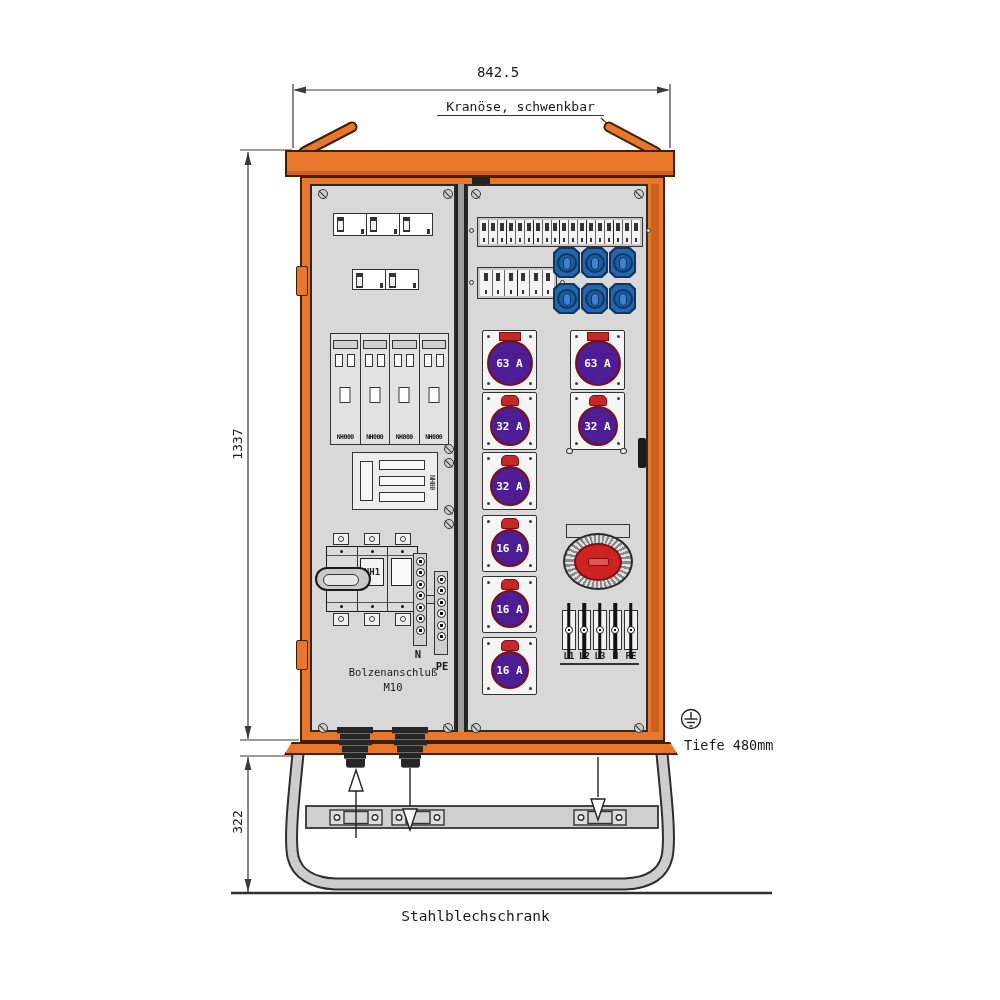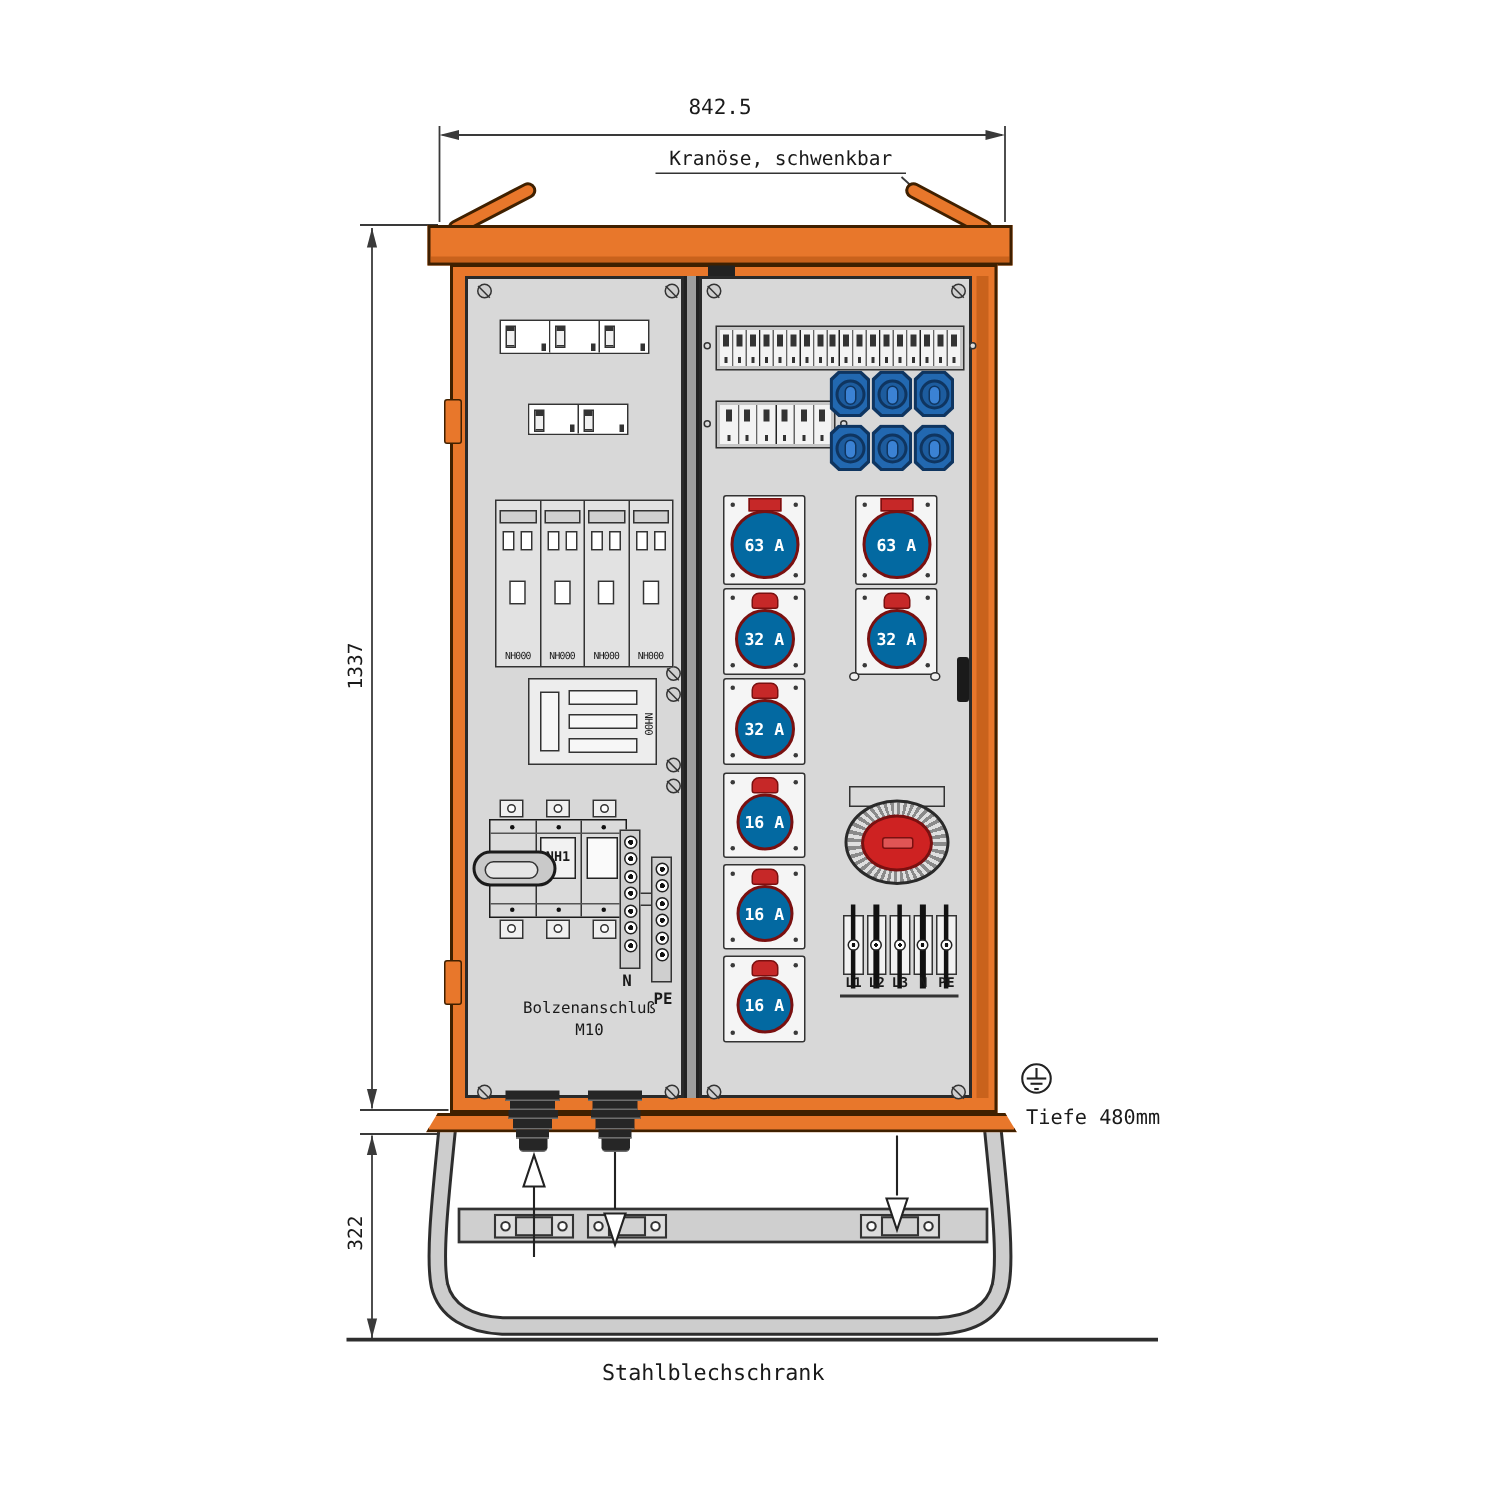--- a/index.html
+++ b/index.html
@@ -22,21 +22,21 @@
   .screw{width:10px;height:10px;border:1.4px solid #333;border-radius:50%;background:#cfcfcf;}
   .screw .slash{position:absolute;left:-2px;top:3.5px;width:11px;height:1.4px;background:#333;transform:rotate(45deg);}
   
   .fuserow{display:flex;border:1.4px solid #333;background:#fff;}
   .fuseunit{flex:1;position:relative;background:#fff;border-right:1.4px solid #333;}
   .fuseunit:last-child{border-right:none;}
   .fuse-el{position:absolute;left:3px;top:3px;width:7px;height:15px;border:1px solid #333;
     background:linear-gradient(#333 0 3px,#f0f0f0 3px 12px,#333 12px);}
   .tick{position:absolute;right:2px;bottom:1px;width:3px;height:5px;background:#333;}
   
-  .nhblock{display:flex;border:1.5px solid #333;background:#E2E2E2;}
+  .nhblock{display:flex;border:1.5px solid #333;background:#E2E2E2;font-weight:bold;}
   .nhcol{flex:1;position:relative;border-right:1.3px solid #333;}
   .nhcol:last-child{border-right:none;}
   .n-bar{position:absolute;left:2px;right:2px;top:6px;height:9px;background:#D0D0D0;border:1px solid #333;}
   .n-sq{position:absolute;width:8px;height:13px;top:20px;background:#fff;border:1.3px solid #333;}
   .n-sq1{position:absolute;width:11px;height:16px;top:53px;left:50%;transform:translateX(-50%);background:#fff;border:1.3px solid #333;}
   .n-lbl{position:absolute;bottom:3px;width:100%;text-align:center;font-size:6.5px;letter-spacing:-0.5px;}
   
   .nh00{background:#EDEDED;border:1.5px solid #333;}
   .nh00 .v{position:absolute;left:7px;top:8px;width:13px;height:40px;background:#F7F7F7;border:1.3px solid #333;}
   .nh00 .h{position:absolute;left:26px;width:46px;height:10px;background:#F7F7F7;border:1.3px solid #333;}
@@ -73,21 +73,21 @@
     background:#1D5C9E;border:2px solid #0F3560;}
   .bsock .bp{position:absolute;left:50%;top:10px;transform:translateX(-50%);width:8px;height:13px;border-radius:4px;
     background:#3B82D4;border:1px solid #0F3560;}
   
   .cee{background:#F5F5F5;border:1.6px solid #333;border-radius:2px;}
   .dot{position:absolute;width:3px;height:3px;border-radius:50%;background:#3a3a3a;}
   .cee-tab63{position:absolute;top:1px;left:50%;transform:translateX(-50%);width:22px;height:9px;
     background:#C62828;border:1.3px solid #7A1010;}
   .cee-tab32{position:absolute;top:2px;left:50%;transform:translateX(-50%);width:18px;height:11px;
     background:#C62828;border:1.3px solid #7A1010;border-radius:5px 5px 2px 2px;}
-  .cee-circle{position:absolute;left:50%;transform:translateX(-50%);border-radius:50%;background:#0369a1;
+  .cee-circle{position:absolute;left:50%;transform:translateX(-50%);border-radius:50%;background:#4c1d95;
     border:2px solid #7A1010;display:flex;align-items:center;justify-content:center;}
   .cee-label{color:#fff;font-weight:bold;font-size:11px;font-family:"DejaVu Sans Mono",monospace;}
   
   .plate125{background:#EBEBEB;border:1.6px solid #333;display:flex;align-items:center;justify-content:center;font-size:11px;}
   .collar{background:#D9D9D9;border:1.3px solid #333;}
   .ring125{border-radius:50%;border:2.5px solid #2a2a2a;
     background:repeating-conic-gradient(#8a8a8a 0deg 5deg,#DFDFDF 5deg 10deg);}
   .red125{border-radius:50%;background:#CE2222;border:2px solid #7A1010;}
   .slot125{background:#E05555;border:1.2px solid #7A1010;border-radius:2px;}
   
@@ -172,21 +172,21 @@
     </g>
     <g stroke="#222" stroke-width="1.4" fill="none">
       <circle cx="691" cy="719" r="9.5"></circle>
       <line x1="691" y1="712" x2="691" y2="719"></line>
       <line x1="684.5" y1="719" x2="697.5" y2="719"></line>
       <line x1="687" y1="722.5" x2="695" y2="722.5"></line>
       <line x1="689.5" y1="726" x2="692.5" y2="726"></line>
     </g>
   </svg>
 
-  <div class="lbl ctr" style="left:430px;top:64px;width:100px;font-size:14px">842.5</div>
+  <div class="lbl ctr" style="left:448px;top:64px;width:100px;font-size:14px">842.5</div>
   <div class="lbl ctr" style="left:437px;top:99px;width:167px;font-size:13px;border-bottom:1.3px solid #333;padding-bottom:1px">Kranöse, schwenkbar</div>
   <div class="lbl ctr rot" style="left:208px;top:436px;width:60px;height:16px;font-size:13px">1337</div>
   <div class="lbl ctr rot" style="left:208px;top:814px;width:60px;height:16px;font-size:13px">322</div>
   <div class="lbl" style="left:684px;top:737px;font-size:13.5px">Tiefe 480mm</div>
   <div class="lbl ctr" style="left:368px;top:908px;width:215px;font-size:14.5px">Stahlblechschrank</div>
 
   <div class="abs roof" style="left:285px;top:150px;width:390px;height:27px"></div>
   <div class="abs body" style="left:300px;top:176px;width:365px;height:566px"></div>
   <div class="abs skirt" style="left:284px;top:742px;width:394px;height:13px"></div>
   <div class="abs stripe" style="left:651px;top:184px;width:8px;height:548px"></div>

